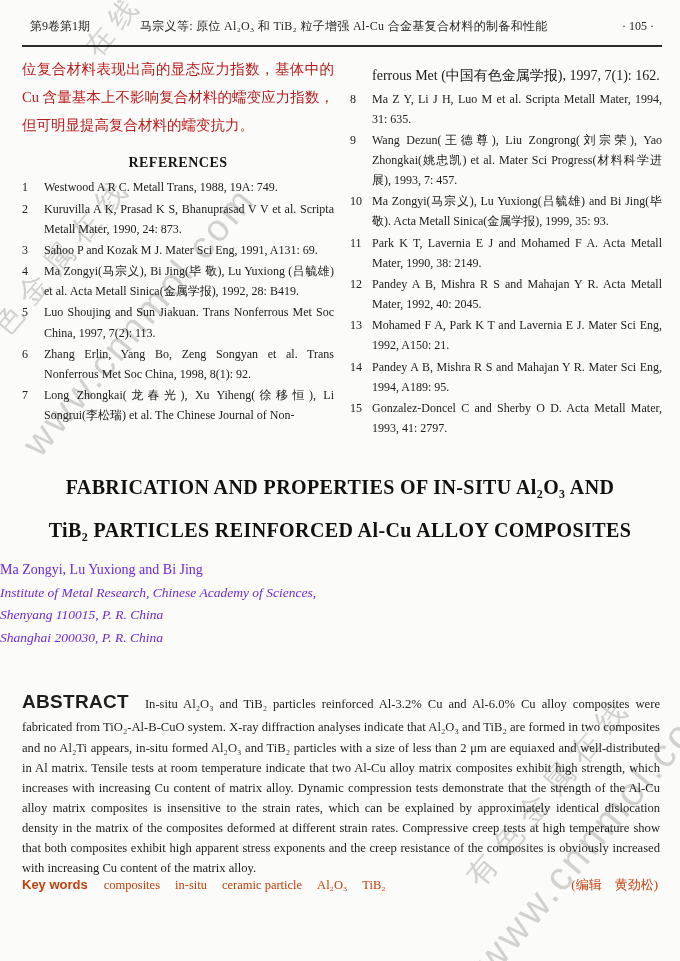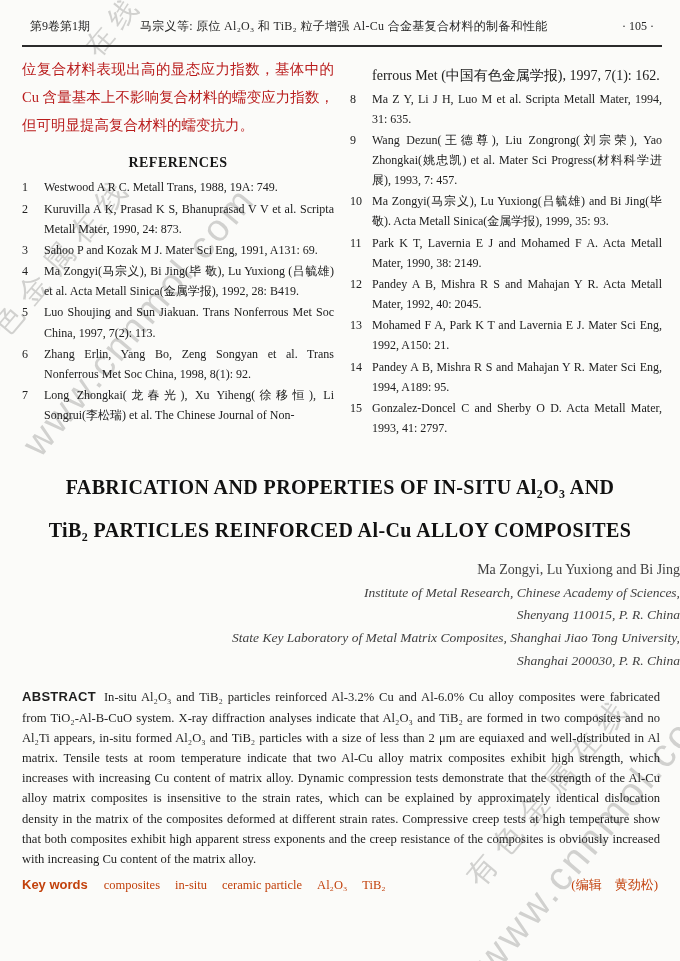--- a/index.html
+++ b/index.html
@@ -57,31 +57,31 @@
     text-align:justify;color:#202020;
   }
   
   .title-block{
     position:absolute;top:466px;left:10px;right:10px;z-index:2;
     text-align:center;font-weight:bold;font-size:20px;color:#111;
     line-height:2.15;letter-spacing:.4px;
   }
   .byline{
     position:absolute;top:558px;left:0;right:0;z-index:2;
-    text-align:right;font-size:14px;color:#404040;line-height:1.68;padding-left:28px;
+    text-align:left;font-size:14px;color:#6d28d9;line-height:1.68;
   }
   .affil{font-style:italic;font-size:13.5px;}
   
   .abstract{
     position:absolute;top:687px;left:22px;width:638px;z-index:2;
     font-size:12.6px;line-height:1.6;text-align:justify;color:#1e1e1e;
   }
   .abstract-label{
-    font-weight:bold;font-size:13px;letter-spacing:.3px;
-    margin-right:8px;
+    font-weight:bold;font-size:19px;letter-spacing:.3px;
+    margin-right:16px;
     font-family:"Liberation Sans","DejaVu Sans",sans-serif;
   }
   
   .kw-row{
     position:absolute;top:876px;left:22px;right:22px;z-index:2;
     display:flex;align-items:baseline;font-size:12.5px;color:#c2410c;
   }
   .kw-label{
     font-weight:bold;margin-right:16px;font-size:13px;
     font-family:"Liberation Sans","DejaVu Sans",sans-serif;
@@ -183,21 +183,20 @@
 
   <div class="title-block">
     <div>FABRICATION AND PROPERTIES OF IN-SITU Al₂O₃ AND</div>
     <div>TiB₂ PARTICLES REINFORCED Al-Cu ALLOY COMPOSITES</div>
   </div>
 
   <div class="byline">
     <div>Ma Zongyi, Lu Yuxiong and Bi Jing</div>
     <div class="affil">Institute of Metal Research, Chinese Academy of Sciences,</div>
     <div class="affil">Shenyang 110015, P. R. China</div>
-    <div class="affil">State Key Laboratory of Metal Matrix Composites, Shanghai Jiao Tong University,</div>
     <div class="affil">Shanghai 200030, P. R. China</div>
   </div>
 
   <div class="abstract">
     <span class="abstract-label">ABSTRACT</span><span>In-situ Al₂O₃ and TiB₂ particles reinforced Al-3.2% Cu and Al-6.0% Cu alloy composites were fabricated from TiO₂-Al-B-CuO system. X-ray diffraction analyses indicate that Al₂O₃ and TiB₂ are formed in two composites and no Al₂Ti appears, in-situ formed Al₂O₃ and TiB₂ particles with a size of less than 2 μm are equiaxed and well-distributed in Al matrix. Tensile tests at room temperature indicate that two Al-Cu alloy matrix composites exhibit high strength, which increases with increasing Cu content of matrix alloy. Dynamic compression tests demonstrate that the strength of the Al-Cu alloy matrix composites is insensitive to the strain rates, which can be explained by approximately identical dislocation density in the matrix of the composites deformed at different strain rates. Compressive creep tests at high temperature show that both composites exhibit high apparent stress exponents and the creep resistance of the composites is obviously increased with increasing Cu content of the matrix alloy.</span>
   </div>
 
   <div class="kw-row">
     <span class="kw-label">Key words</span>
     <span class="kw">composites</span>

